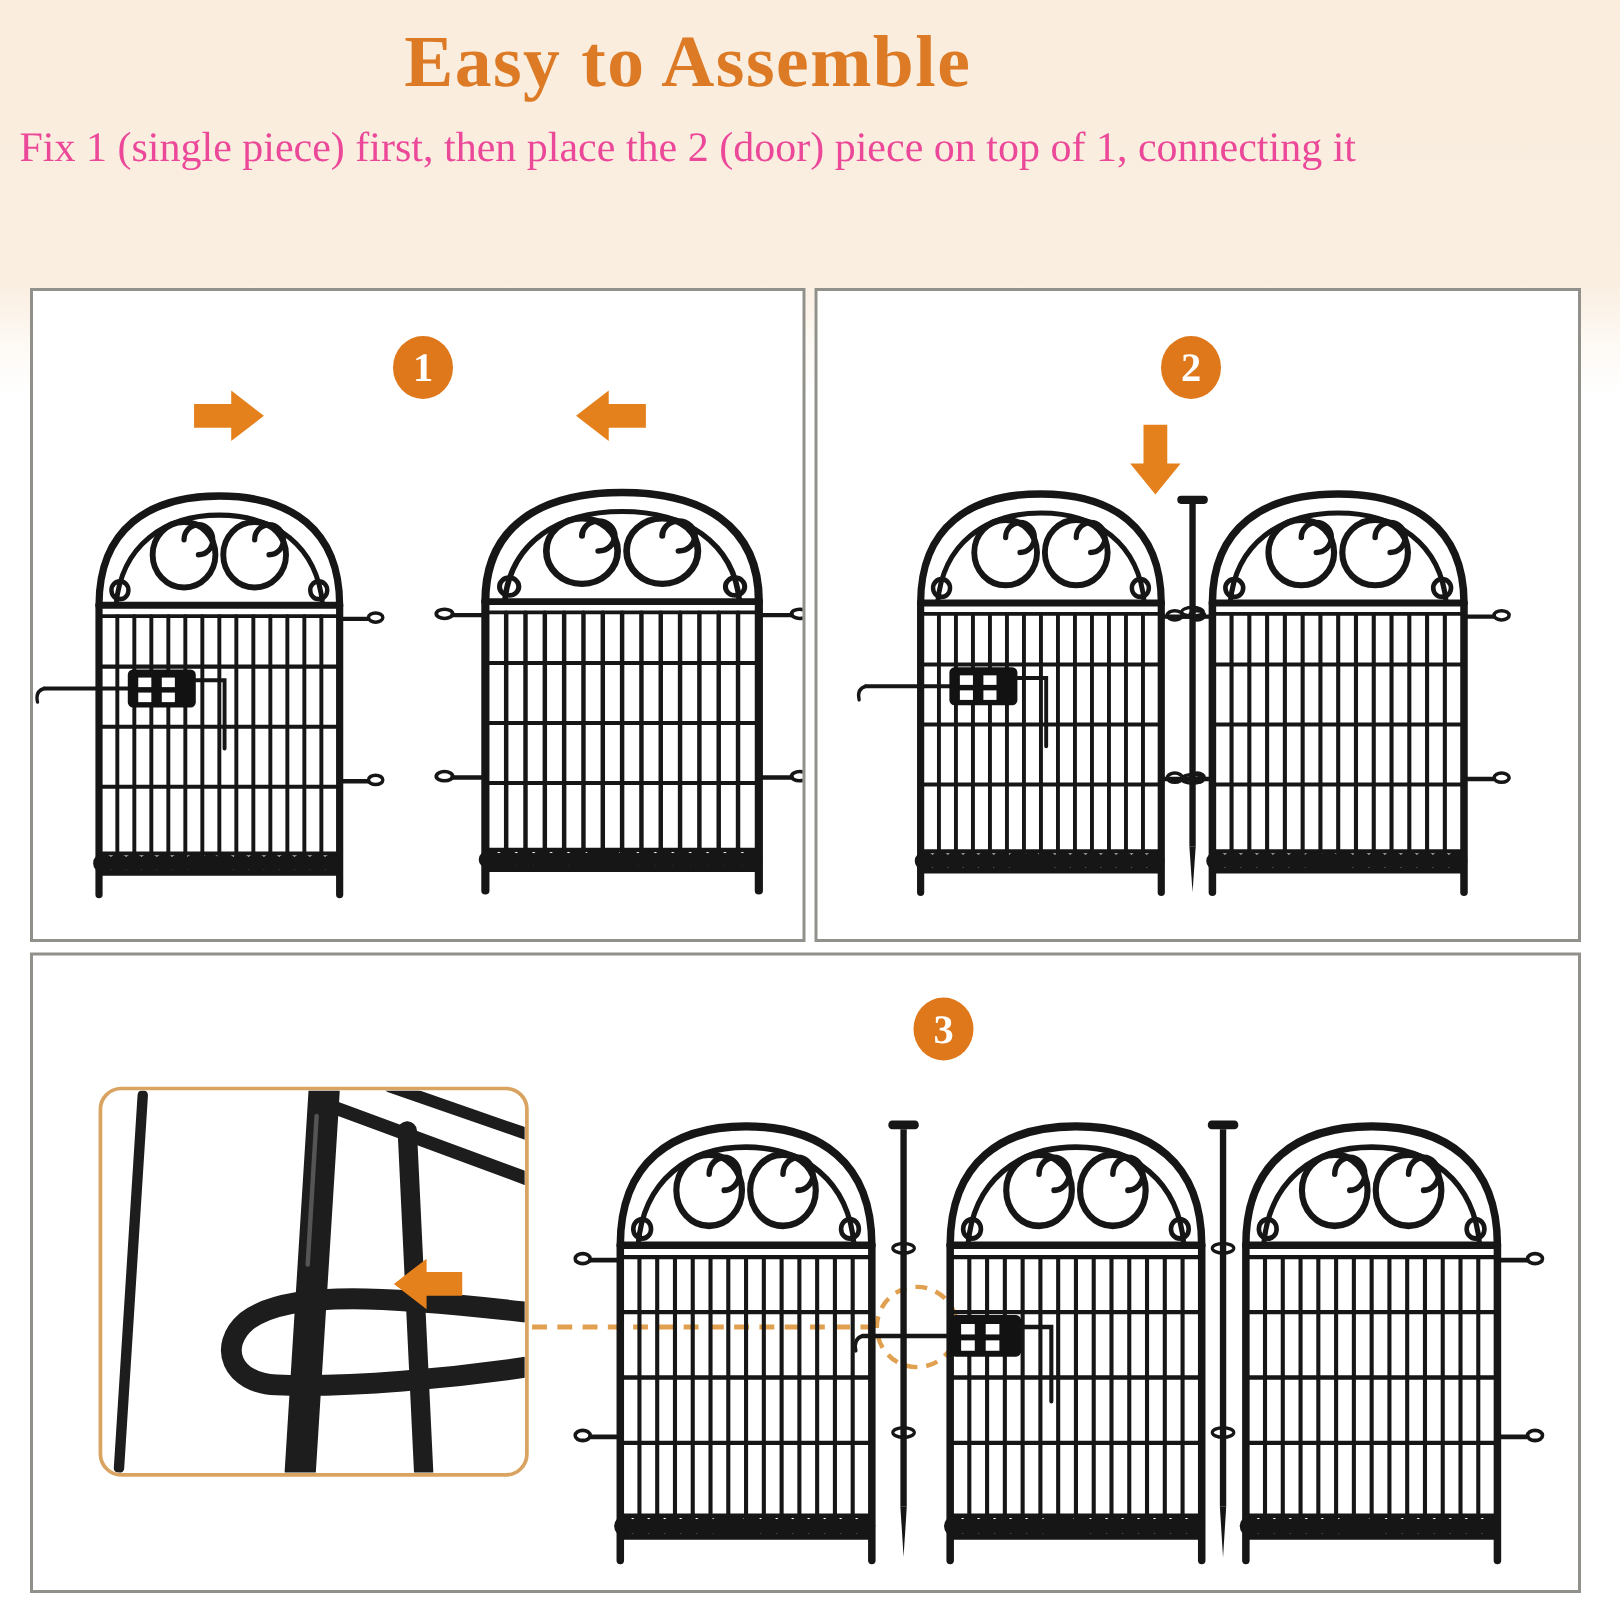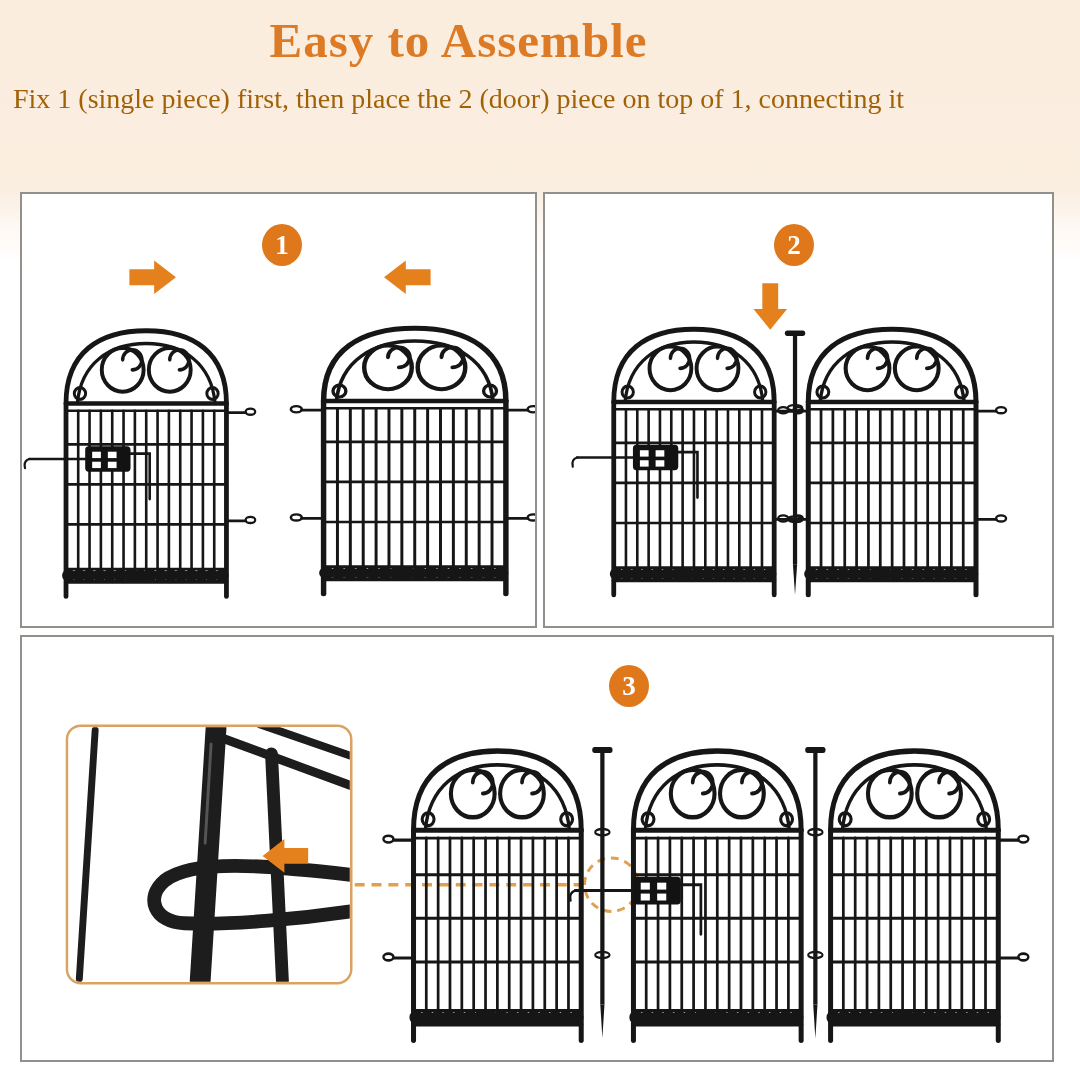--- a/index.html
+++ b/index.html
@@ -7,21 +7,21 @@
     width:1080px;height:1071px;position:relative;overflow:hidden;
     background:linear-gradient(180deg,#FAEDDE 0px,#FAEEE0 188px,#FDF8F2 225px,#FFFFFF 262px,#FFFFFF 100%);
     font-family:"Liberation Serif", serif;
   }
   .header{position:absolute;left:0;top:0;width:917px;text-align:center;}
   .title{
     margin:0;padding-top:12px;font-weight:700;font-size:49px;letter-spacing:1px;
     color:#DC7A25;font-family:"Liberation Serif",serif;
   }
   .sub{
-    margin:0;font-size:28px;line-height:41px;color:#a16207;
+    margin:0;font-size:28px;line-height:41px;color:#ec4899;
     font-family:"Liberation Serif",serif;
   }
   .sub.first{margin-top:9px;}
   .panel{
     position:absolute;background:#FFFFFF;border:2px solid #91908A;box-sizing:border-box;
   }
   #panel1{left:20px;top:192px;width:517px;height:436px;}
   #panel2{left:543px;top:192px;width:511px;height:436px;}
   #panel3{left:20px;top:635px;width:1034px;height:427px;}
   .panel svg.art{position:absolute;left:0;top:0;width:100%;height:100%;display:block;}

